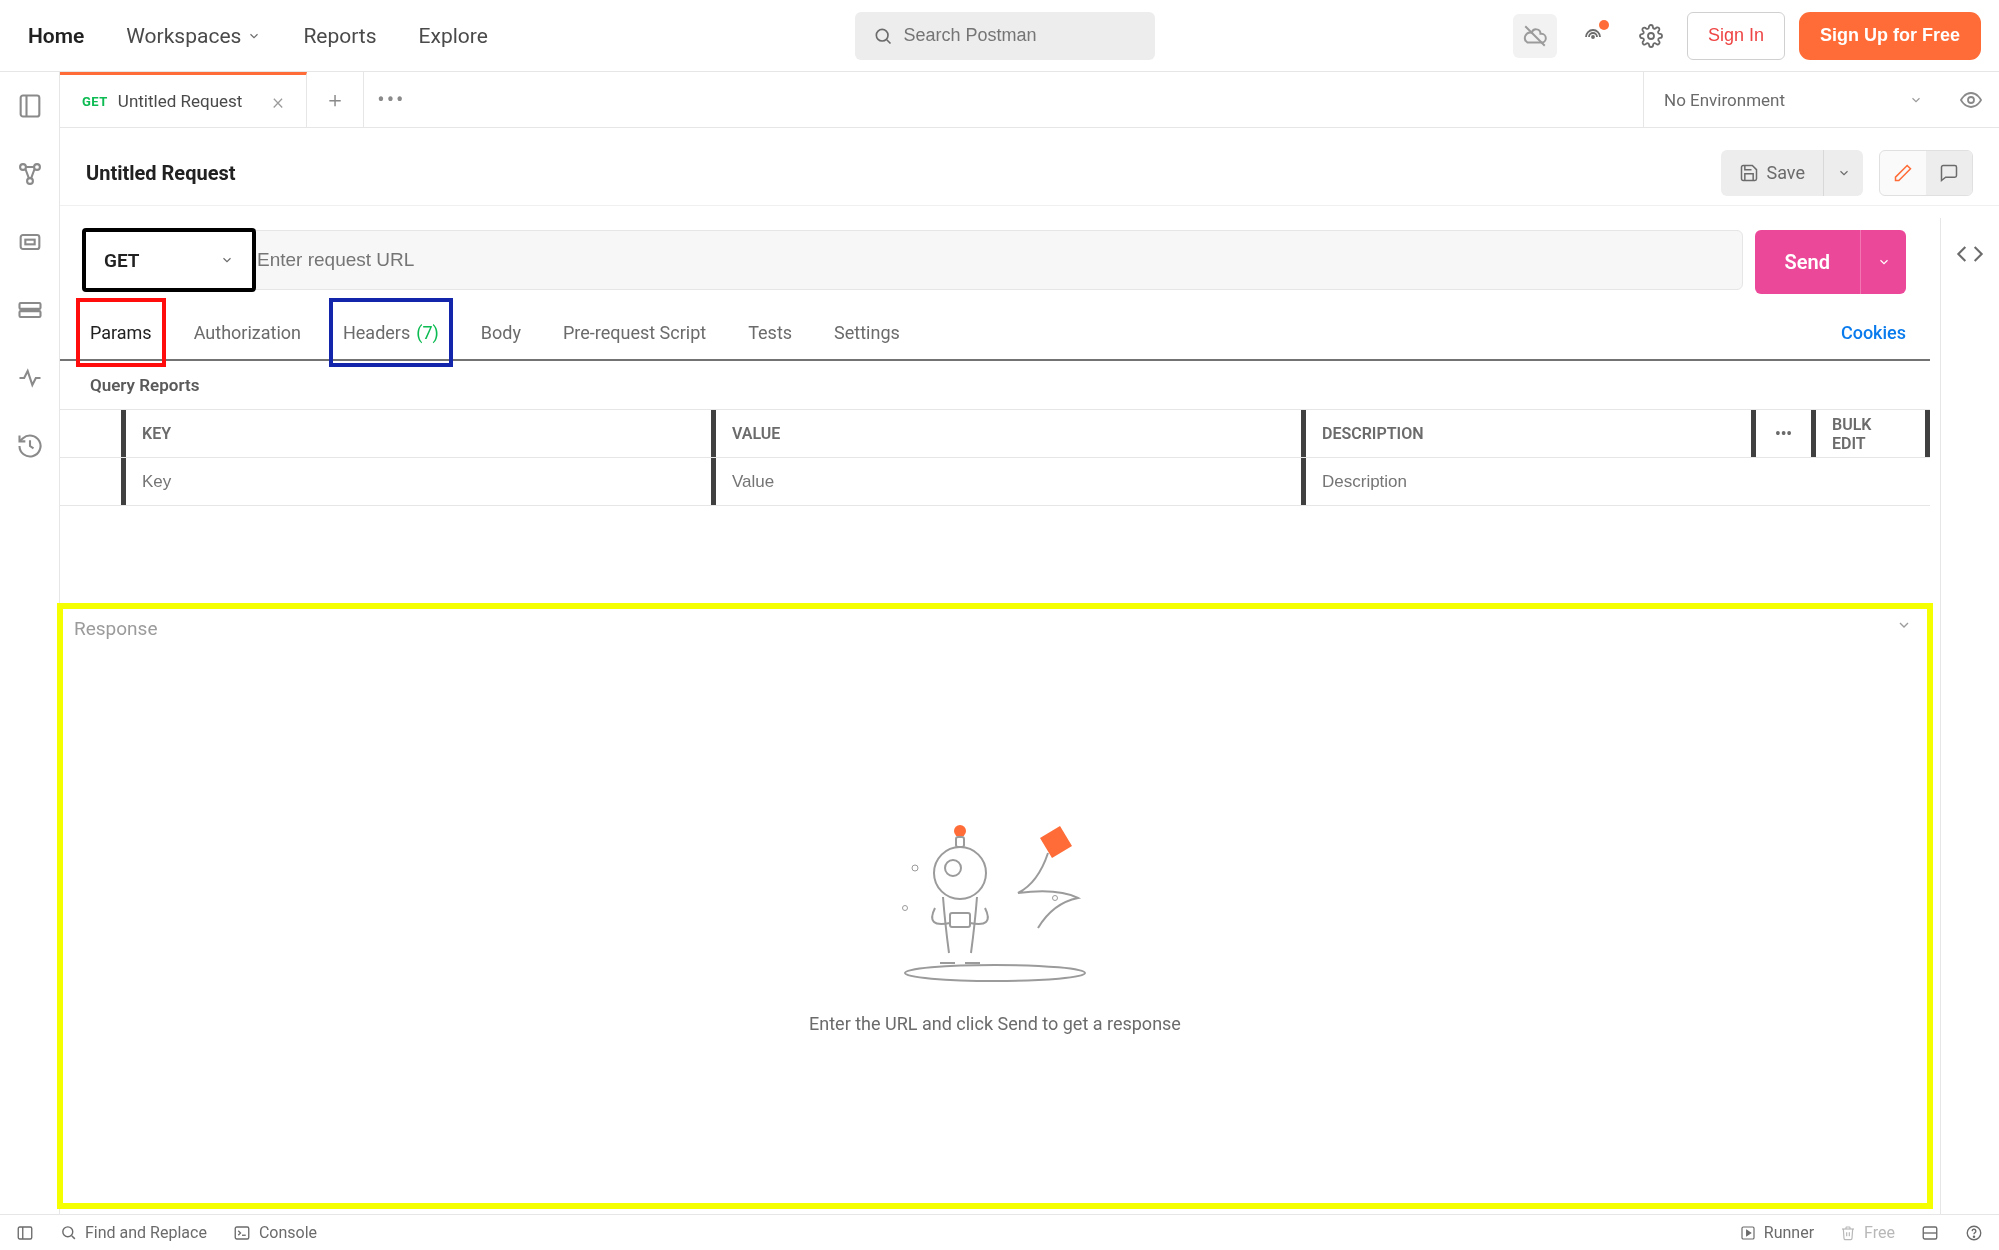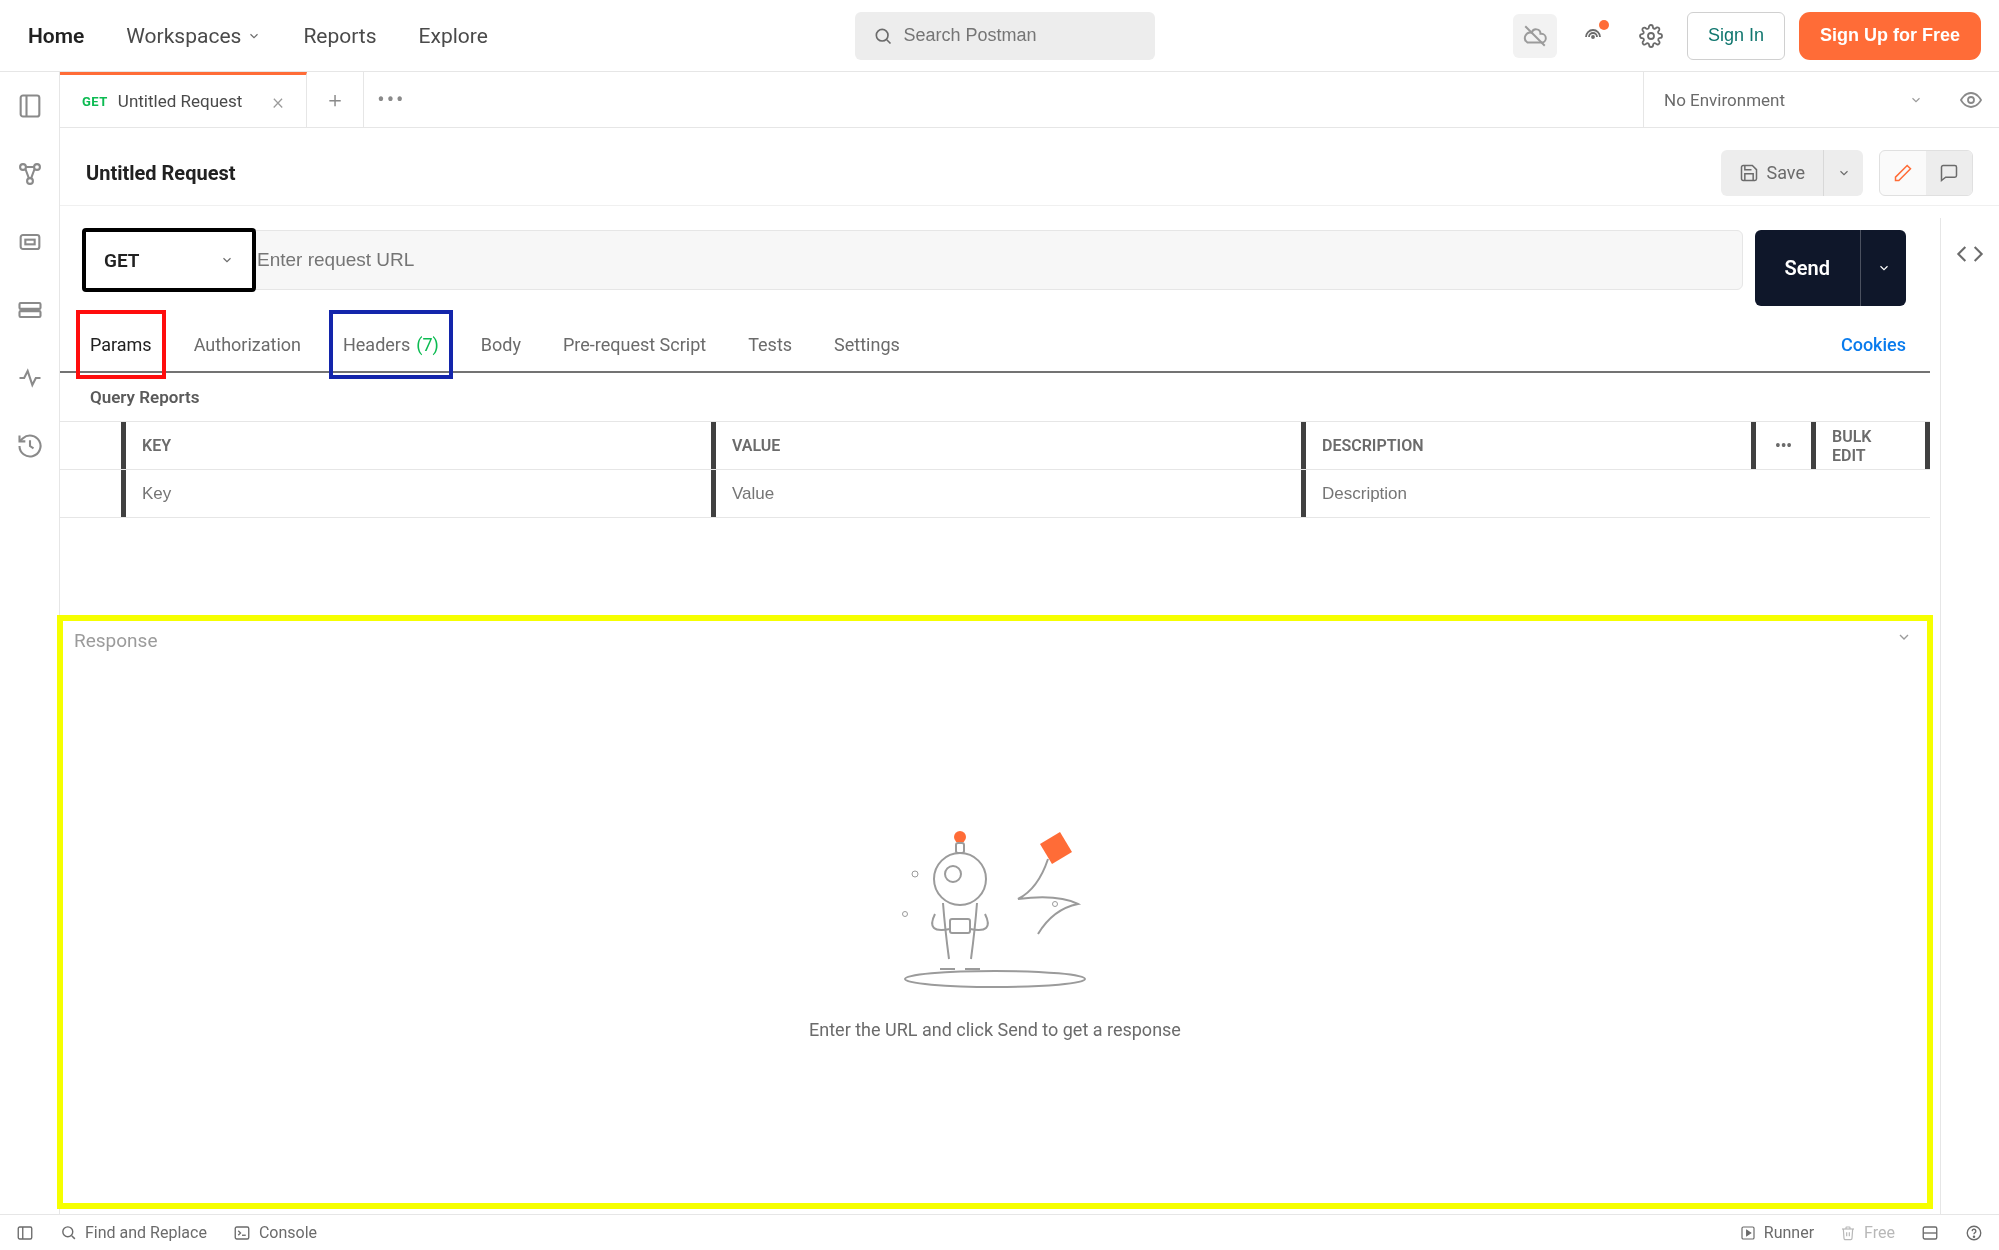--- a/index.html
+++ b/index.html
@@ -81,21 +81,21 @@
   .btn {
     height: 48px;
     padding: 0 20px;
     border-radius: 6px;
     font-size: 18px;
     cursor: pointer;
     border: 1px solid transparent;
     display: inline-flex;
     align-items: center;
   }
-  .btn.outline { border-color: #d0d0d0; background: #fff; color: #0f766e; }
+  .btn.outline { border-color: #d0d0d0; background: #fff; color: #ef4444; }
   .btn.primary { background: #ff6c37; color: #fff; font-weight: 600; border-radius: 11px; }
 
   
   .body-area { flex: 1; display: flex; min-height: 0; }
   .side-rail {
     width: 60px;
     border-right: 1px solid #e6e6e6;
     display: flex;
     flex-direction: column;
     align-items: center;
@@ -252,24 +252,24 @@
     flex: 1;
     border: none;
     background: transparent;
     outline: none;
     padding: 0 4px;
     font-size: 19px;
     color: #6b6b6b;
   }
   .send-group {
     display: flex;
-    background: #0f172a;
+    background: #ec4899;
     border-radius: 6px;
     overflow: hidden;
-    height: 76px;
+    height: 64px;
   }
   .send-btn {
     color: #fff;
     font-size: 20px;
     font-weight: 600;
     padding: 0 30px;
     display: flex;
     align-items: center;
     justify-content: center;
     cursor: pointer;

